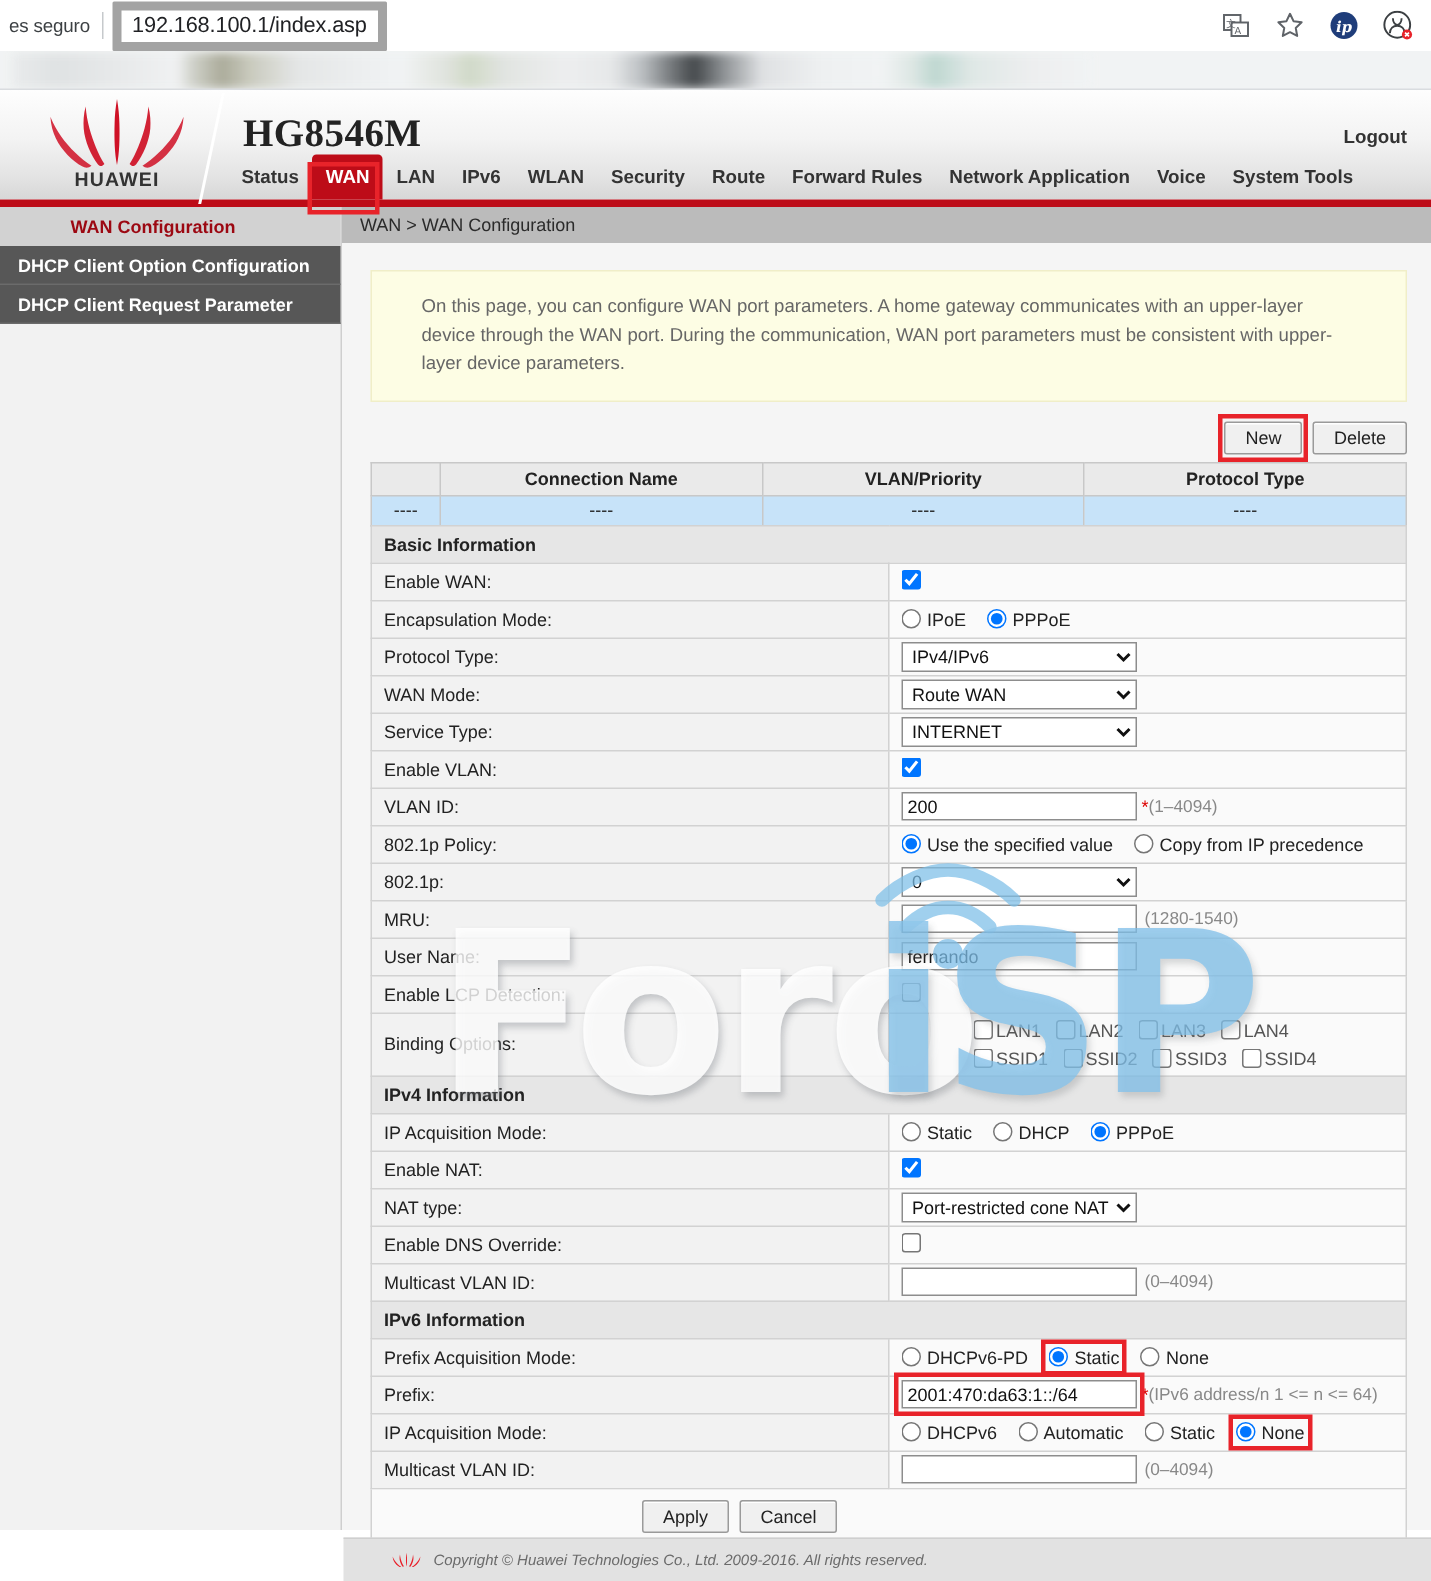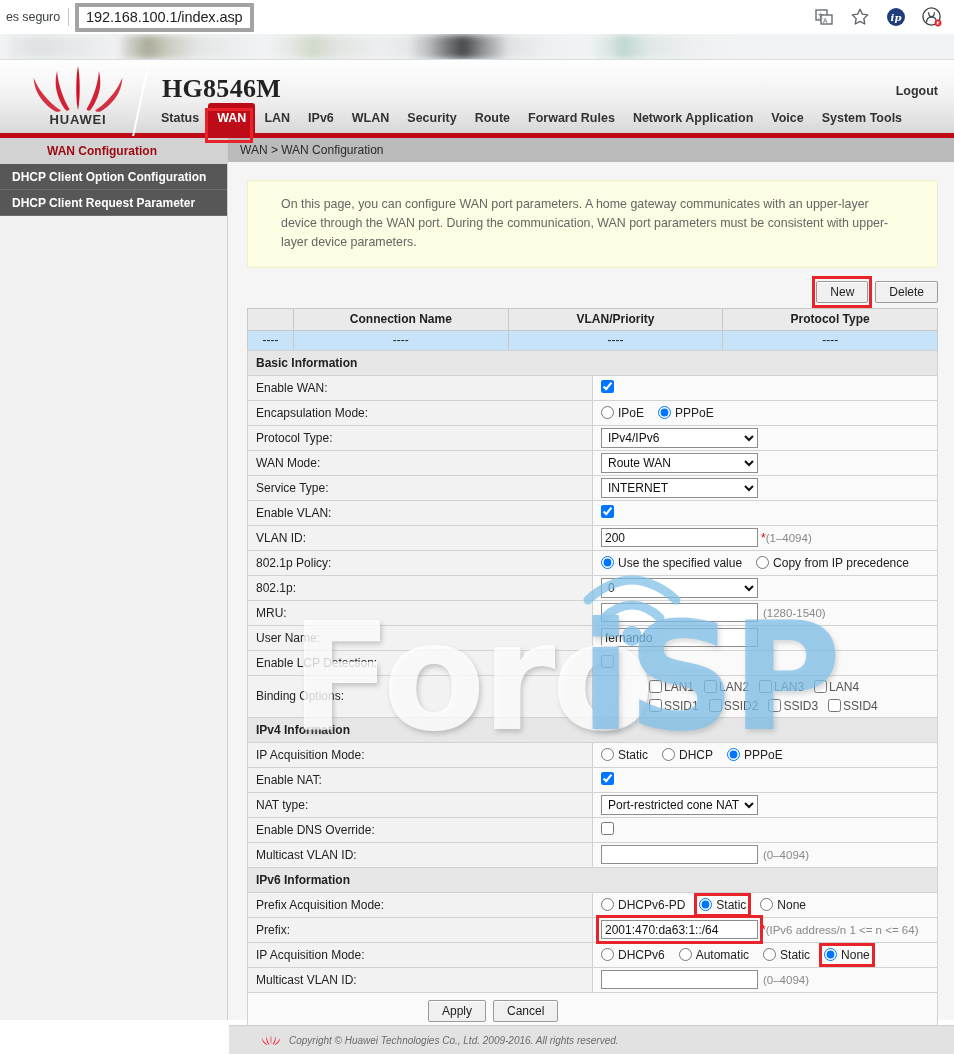--- a/index.html
+++ b/index.html
@@ -19,21 +19,21 @@
   }
   .omnibox-row {
     display: flex; align-items: center; height: 34px; padding-left: 4px;
   }
   .not-secure {
     font-size: 12.5px; color: #3c4043; white-space: nowrap;
     padding: 0 8px 0 2px; letter-spacing: -0.1px;
   }
   .omni-divider { width: 1px; height: 18px; background: #c6c9cc; margin-right: 6px; }
   .url-box {
-    border: 4px solid #a3a3a3; padding: 1px 7px 2px 7px;
+    border: 6px solid #a3a3a3; padding: 1px 7px 2px 7px;
     background: #fff; border-radius: 1px;
   }
   .url-text { font-size: 14.5px; color: #202124; white-space: nowrap; letter-spacing: -0.1px; }
   .omni-spacer { flex: 1; }
   .omni-icons { display: flex; align-items: center; gap: 16px; padding-right: 12px; }
   .ic { width: 20px; height: 20px; display: block; }
 
   .bookmarks-bar {
     position: absolute; left: 0; top: 34px; width: 954px; height: 26px;
     background: #f1f3f4;

